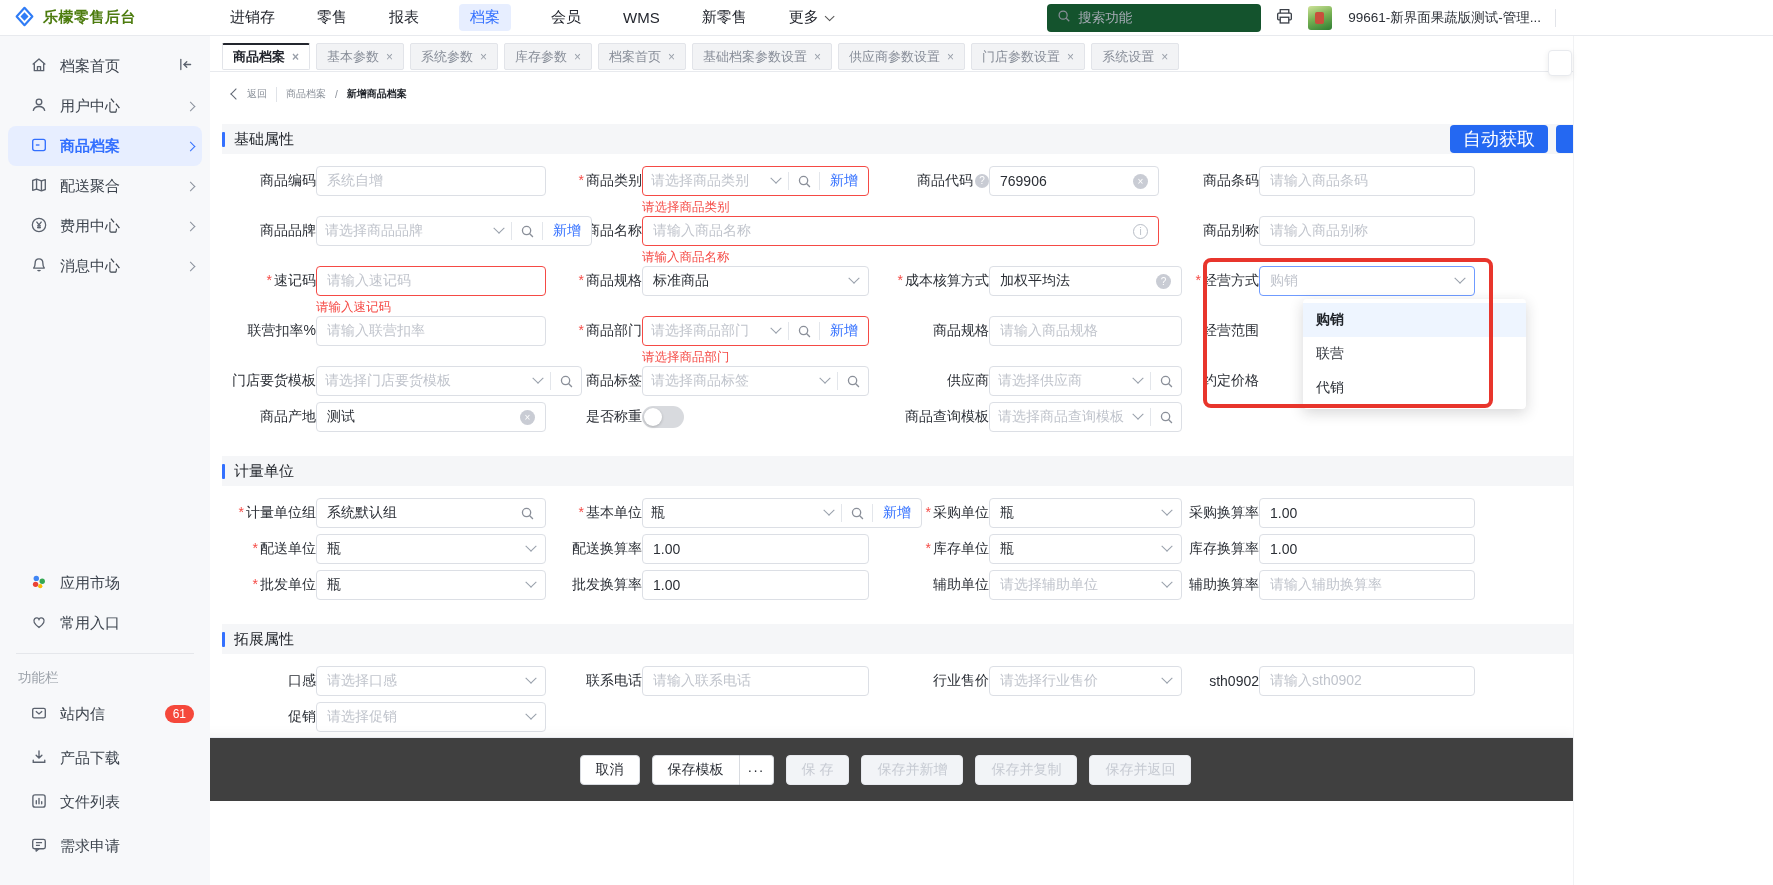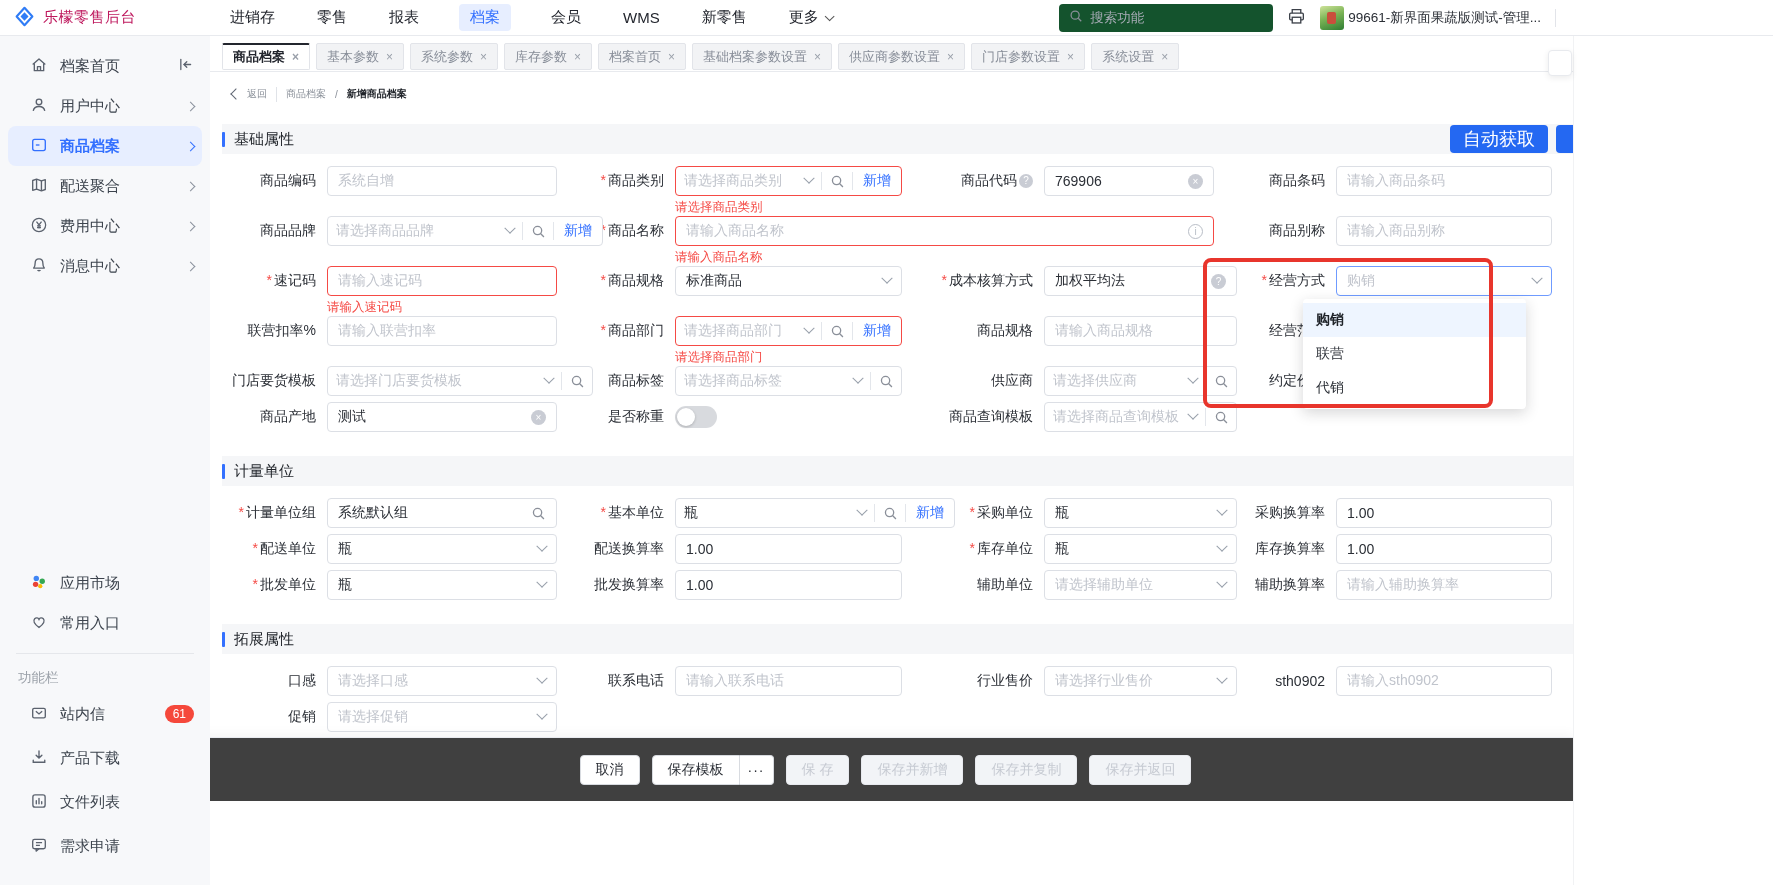--- a/index.html
+++ b/index.html
@@ -2,28 +2,28 @@
 <html><head>
 <meta charset="utf-8">
 <style>
   * { box-sizing: border-box; margin: 0; padding: 0; }
   html,body { width:1773px; height:885px; overflow:hidden; background:#fff;
     font-family:"Liberation Sans","DejaVu Sans",sans-serif; font-size:14px; color:#2b2f36; }
 
   
   .topbar{height:36px;display:flex;align-items:center;background:#fff;border-bottom:1px solid #e8eaee;padding:0 14px;position:relative;z-index:90}
   .brand{display:flex;align-items:center;gap:8px}
-  .brand-title{font-size:15px;font-weight:normal;color:#be185d;letter-spacing:.5px}
+  .brand-title{font-size:15px;font-weight:bold;color:#4d7c0f;letter-spacing:.5px}
   .nav{display:flex;align-items:center;gap:38px;margin-left:92px}
   .tm{font-size:15px;color:#23262e;cursor:pointer;padding:4px 2px;white-space:nowrap}
   .tm.active{background:#e7eeff;color:#3370ff;border-radius:4px;padding:4px 11px}
   .tm .dcaret{display:inline-block;width:7px;height:7px;border-right:1.5px solid #555;border-bottom:1.5px solid #555;transform:rotate(45deg) translateY(-3px);margin-left:5px}
   .toprt{margin-left:auto;display:flex;align-items:center;gap:14px;margin-right:203px}
   .search{width:214px;height:28px;background:#14532d;border-radius:4px;display:flex;align-items:center;gap:7px;padding:0 10px;color:#a6abb5;font-size:13.5px}
-  .acct{display:flex;align-items:center;gap:4px}
+  .acct{display:flex;align-items:center;gap:16px}
   .avatar{width:24px;height:24px;border-radius:3px;background:linear-gradient(160deg,#cfe39a 0%,#7ab355 45%,#2e7d32 100%);position:relative;overflow:hidden}
   .avatar::after{content:"";position:absolute;left:7px;top:6px;width:9px;height:12px;background:#c94f3c;border-radius:2px}
   .acct-name{font-size:13.5px;color:#2b2f36;max-width:235px;overflow:hidden;text-overflow:ellipsis;white-space:nowrap}
   .topdiv{width:1px;height:18px;background:#e2e4e9}
 
   
   .layout{display:flex;height:849px}
   .sidebar{width:210px;background:#f7f8fa;flex:none;padding-top:10px;position:relative}
   .si{height:40px;display:flex;align-items:center;gap:12px;padding:0 16px 0 30px;font-size:15px;color:#3c434d;cursor:pointer;white-space:nowrap}
   .si .chev{width:7px;height:7px;border-top:1.6px solid #8a919c;border-right:1.6px solid #8a919c;transform:rotate(45deg);margin-left:auto}
@@ -56,21 +56,21 @@
   
   .content{position:relative;height:765px;padding-left:12px;overflow:hidden}
   .band{height:30px;background:#f5f6f8;display:flex;align-items:center;gap:9px;margin-top:24px}
   .band .bluebar{width:3px;height:15px;background:#3370ff;border-radius:1px}
   .band .btitle{font-size:15px;font-weight:normal;color:#1f2329}
   .band.first{margin-top:8px}
   .bandbtns{margin-left:auto;display:flex;align-items:center;gap:8px}
   .pbtn{height:28px;padding:0 13px;background:#2468f2;color:#fff;border:none;border-radius:4px;font-size:18px;cursor:pointer}
   .pbtn.partial{width:17px;padding:0;border-radius:4px 0 0 4px}
 
-  .frow{display:grid;grid-template-columns:94px 230px 96px 227px 120px 170px 100px 216px;column-gap:11px;align-items:center;min-height:30px;margin-top:20px}
+  .frow{display:grid;grid-template-columns:94px 230px 96px 227px 120px 170px 100px 216px;column-gap:0;align-items:center;min-height:30px;margin-top:20px}
   .frow.mt12{margin-top:12px}.frow.mt6{margin-top:6px}
   .fl{text-align:right;color:#2b2f36;font-size:14px;white-space:nowrap}
   .fl.req::before{content:"*";color:#f54a45;margin-right:2px}
   .cc{position:relative;display:flex;align-items:center}
   .ctl{height:30px;width:100%;border:1px solid #dcdfe5;border-radius:4px;background:#fff;display:flex;align-items:center;padding:0 10px;gap:6px}
   .ctl.err,.grp.err{border-color:#f54a45}
   .ph{color:#c0c4cc;overflow:hidden;white-space:nowrap;text-overflow:ellipsis}
   .val{color:#2b2f36}
   .caret{flex:none;width:8px;height:8px;border-right:1.6px solid #98a0ab;border-bottom:1.6px solid #98a0ab;transform:rotate(45deg) translate(-2px,-2px);margin-left:auto}
   .emsg{position:absolute;left:0;top:33px;font-size:12.5px;color:#f54a45;white-space:nowrap}

